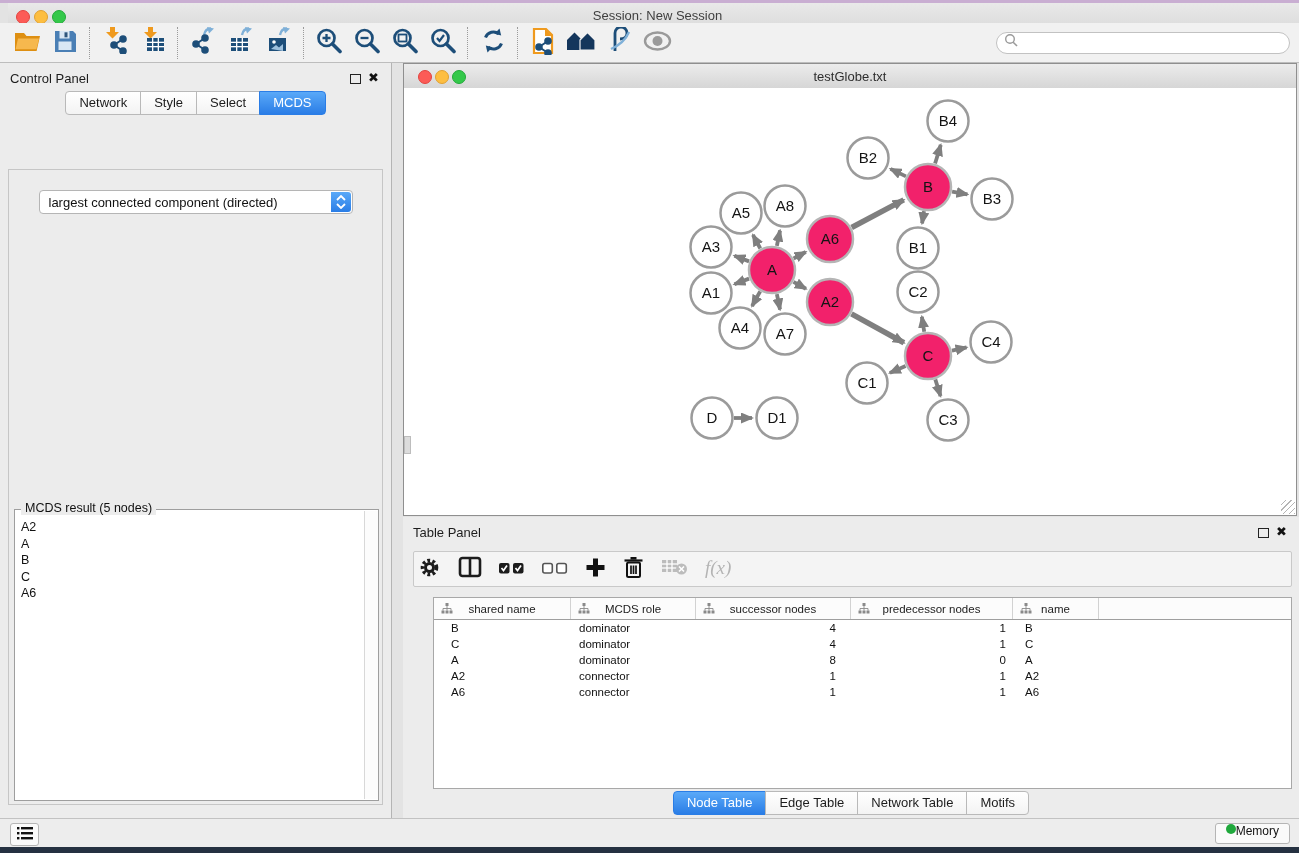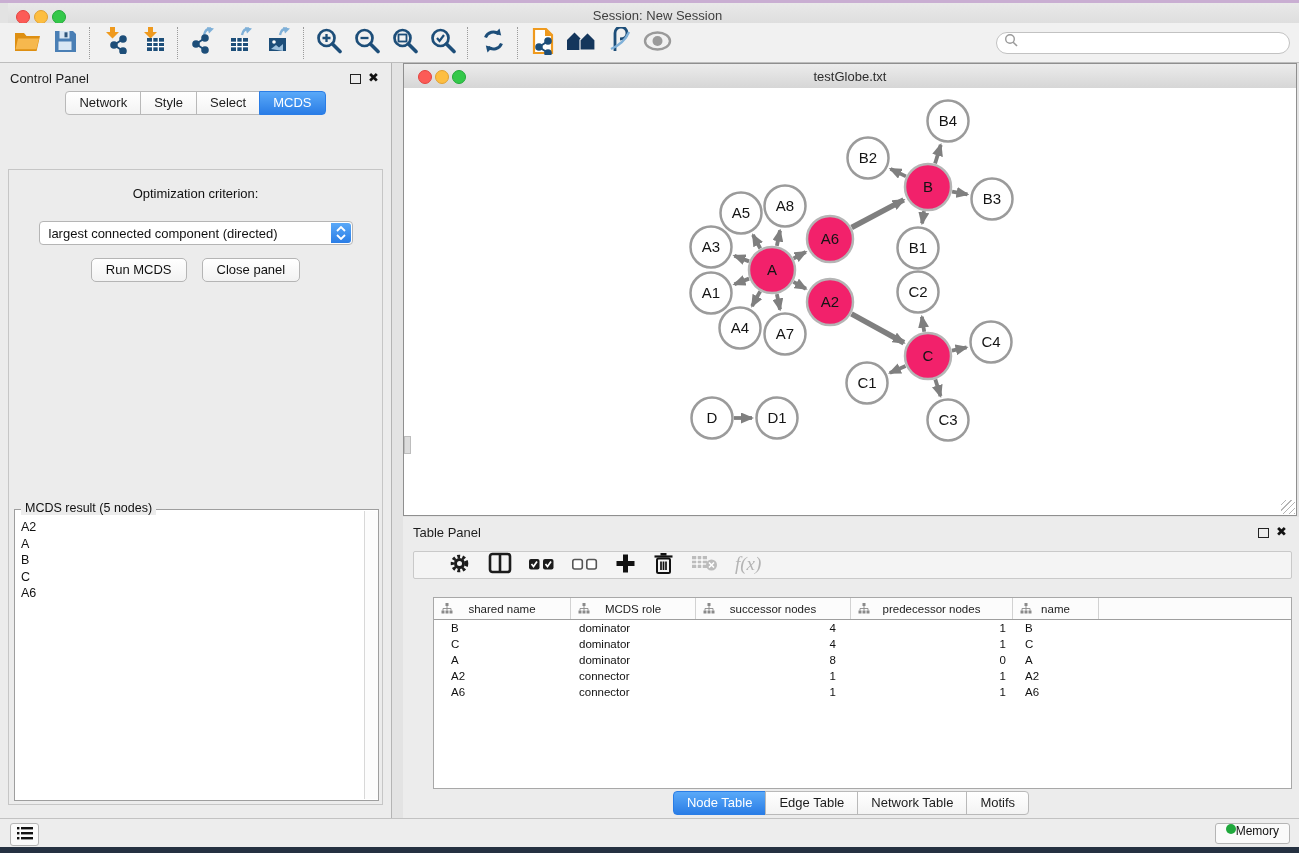--- a/index.html
+++ b/index.html
@@ -71,23 +71,23 @@
   .nt-green{left:48px;background:#34c84a;border:1px solid #23a93a;}
   .net-traffic{position:absolute;border-radius:50%;width:12px;height:12px;top:6px;}
   .net-canvas{position:absolute;left:0;top:24px;right:0;bottom:0;background:#fff;overflow:hidden;}
   .resize-grip{position:absolute;right:1px;bottom:1px;width:14px;height:14px;
     background:repeating-linear-gradient(135deg,transparent 0 3px,#b5b5b5 3px 4px);}
   .edge-grip{position:absolute;left:0;top:372px;width:5px;height:16px;background:#dcdcdc;
              border:1px solid #bdbdbd;}
   
   .table-panel{position:absolute;left:403px;top:517px;width:896px;height:301px;background:#ececec;}
   .tp-float{right:30px;} .tp-close{right:12px;}
-  .tp-toolbar{position:absolute;left:10px;right:7px;top:34px;height:28px;background:#f4f4f4;
+  .tp-toolbar{position:absolute;left:10px;right:7px;top:34px;height:36px;background:#f4f4f4;
               border:1px solid #c9c9c9;border-radius:2px;display:flex;align-items:center;
-              gap:17px;padding-left:34px;box-sizing:border-box;}
+              gap:17px;padding-left:4px;box-sizing:border-box;}
   .tp-icon{display:flex;align-items:center;justify-content:center;}
   .fx-label{font-family:"Liberation Serif","DejaVu Serif",serif;font-style:italic;
             font-size:19px;color:#b4b4b4;margin-top:-3px;}
   .tp-table{position:absolute;left:10px;right:7px;top:80px;bottom:29px;background:#fff;
             border:1px solid #a8a8a8;overflow:hidden;margin-left:20px;}
   .thead{display:flex;height:21px;border-bottom:1px solid #9f9f9f;background:#fcfcfc;}
   .th{position:relative;border-right:1px solid #d2d2d2;display:flex;align-items:center;
       justify-content:center;font-size:11.5px;color:#222;box-sizing:border-box;}
   .th .hier{position:absolute;left:7px;top:5px;}
   .th.filler{border-right:none;flex:1;}
@@ -300,35 +300,30 @@
       <span class="float-icon cp-float"></span>
       <span class="close-icon cp-close">✖</span>
     </div>
     <div class="seg-tabs" id="cp-tabs">
         <div class="seg-tab">Network</div>
         <div class="seg-tab">Style</div>
         <div class="seg-tab">Select</div>
         <div class="seg-tab active">MCDS</div>
       </div>
     <div class="cp-content">
-      <div class="criterion-label">Optimization criterion:</div>
       <div class="dropdown">
         <span class="dropdown-value">largest connected component (directed)</span>
         <span class="stepper">
           <svg width="10" height="6" viewBox="0 0 10 6">
               <path d="M1 5L5 1l4 4" fill="none" stroke="#fff" stroke-width="1.8"></path>
             </svg>
           <svg width="10" height="6" viewBox="0 0 10 6">
               <path d="M1 1l4 4 4-4" fill="none" stroke="#fff" stroke-width="1.8"></path>
             </svg>
         </span>
-      </div>
-      <div class="btn-row">
-        <button class="mac-btn">Run MCDS</button>
-        <button class="mac-btn">Close panel</button>
       </div>
       <div class="result-group">
         <span class="result-legend">MCDS result (5 nodes)</span>
         <div class="result-list" id="result-list">
             <div>A2</div>
             <div>A</div>
             <div>B</div>
             <div>C</div>
             <div>A6</div>
           </div>

